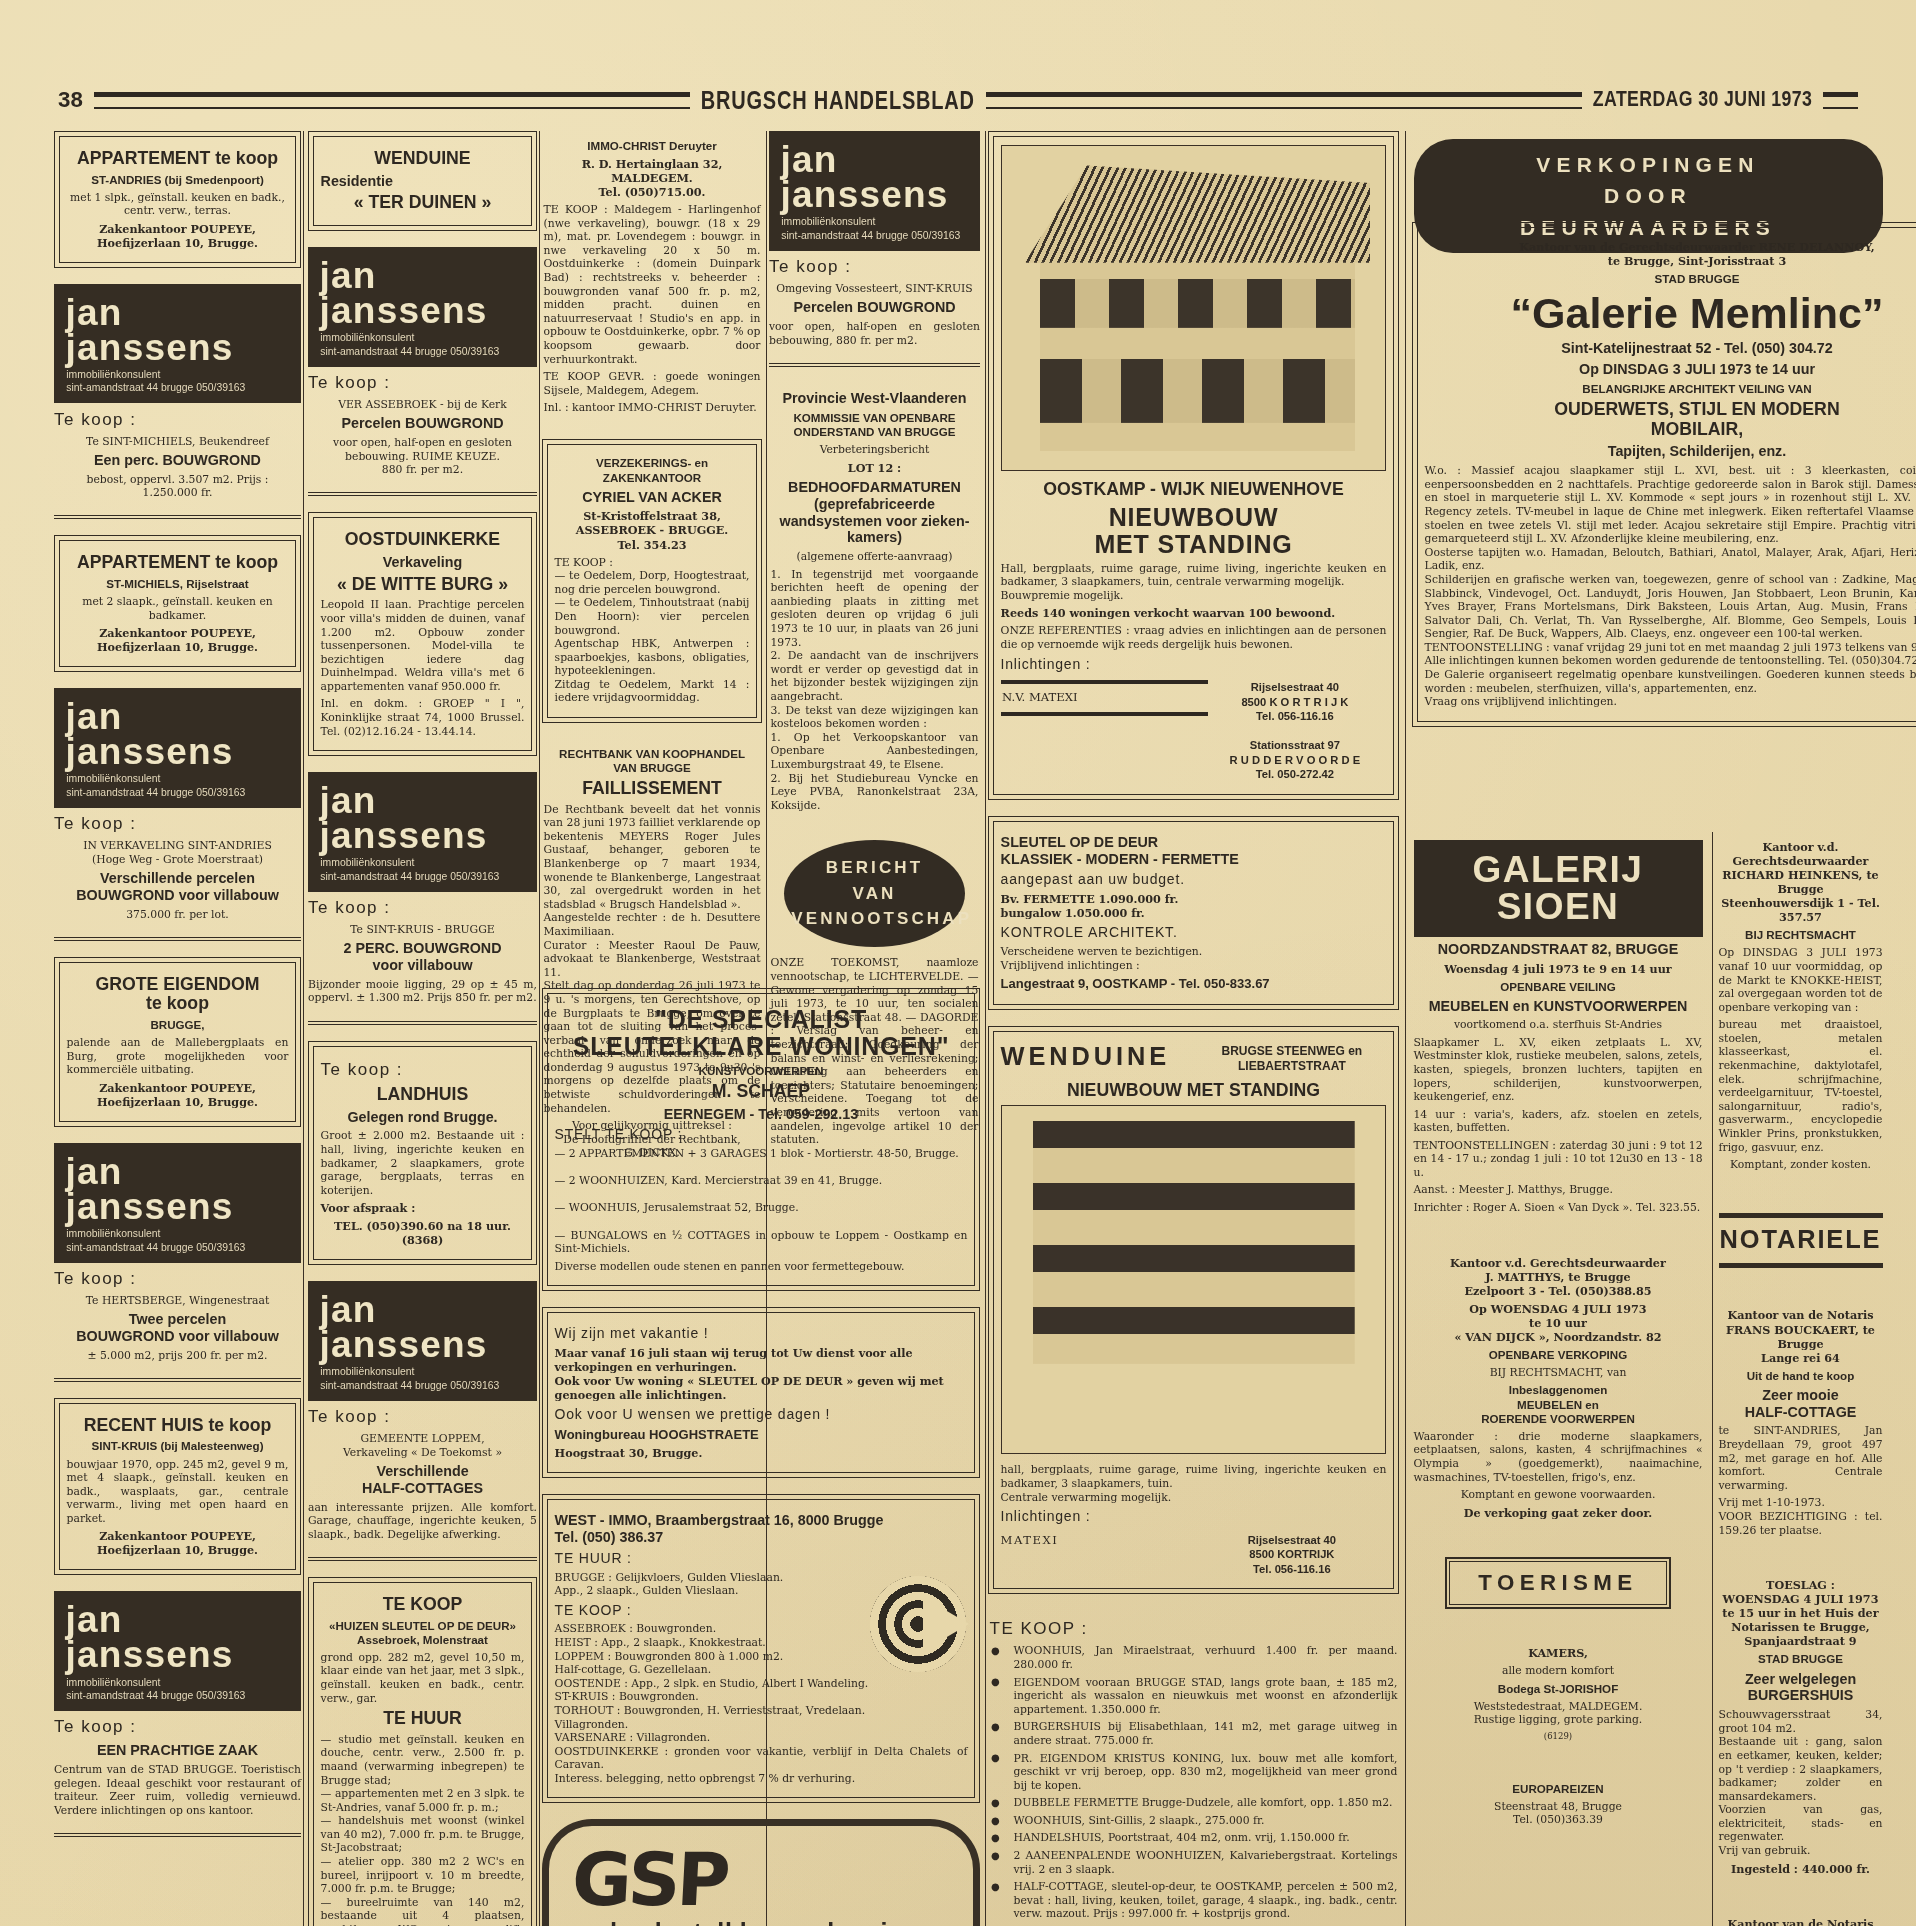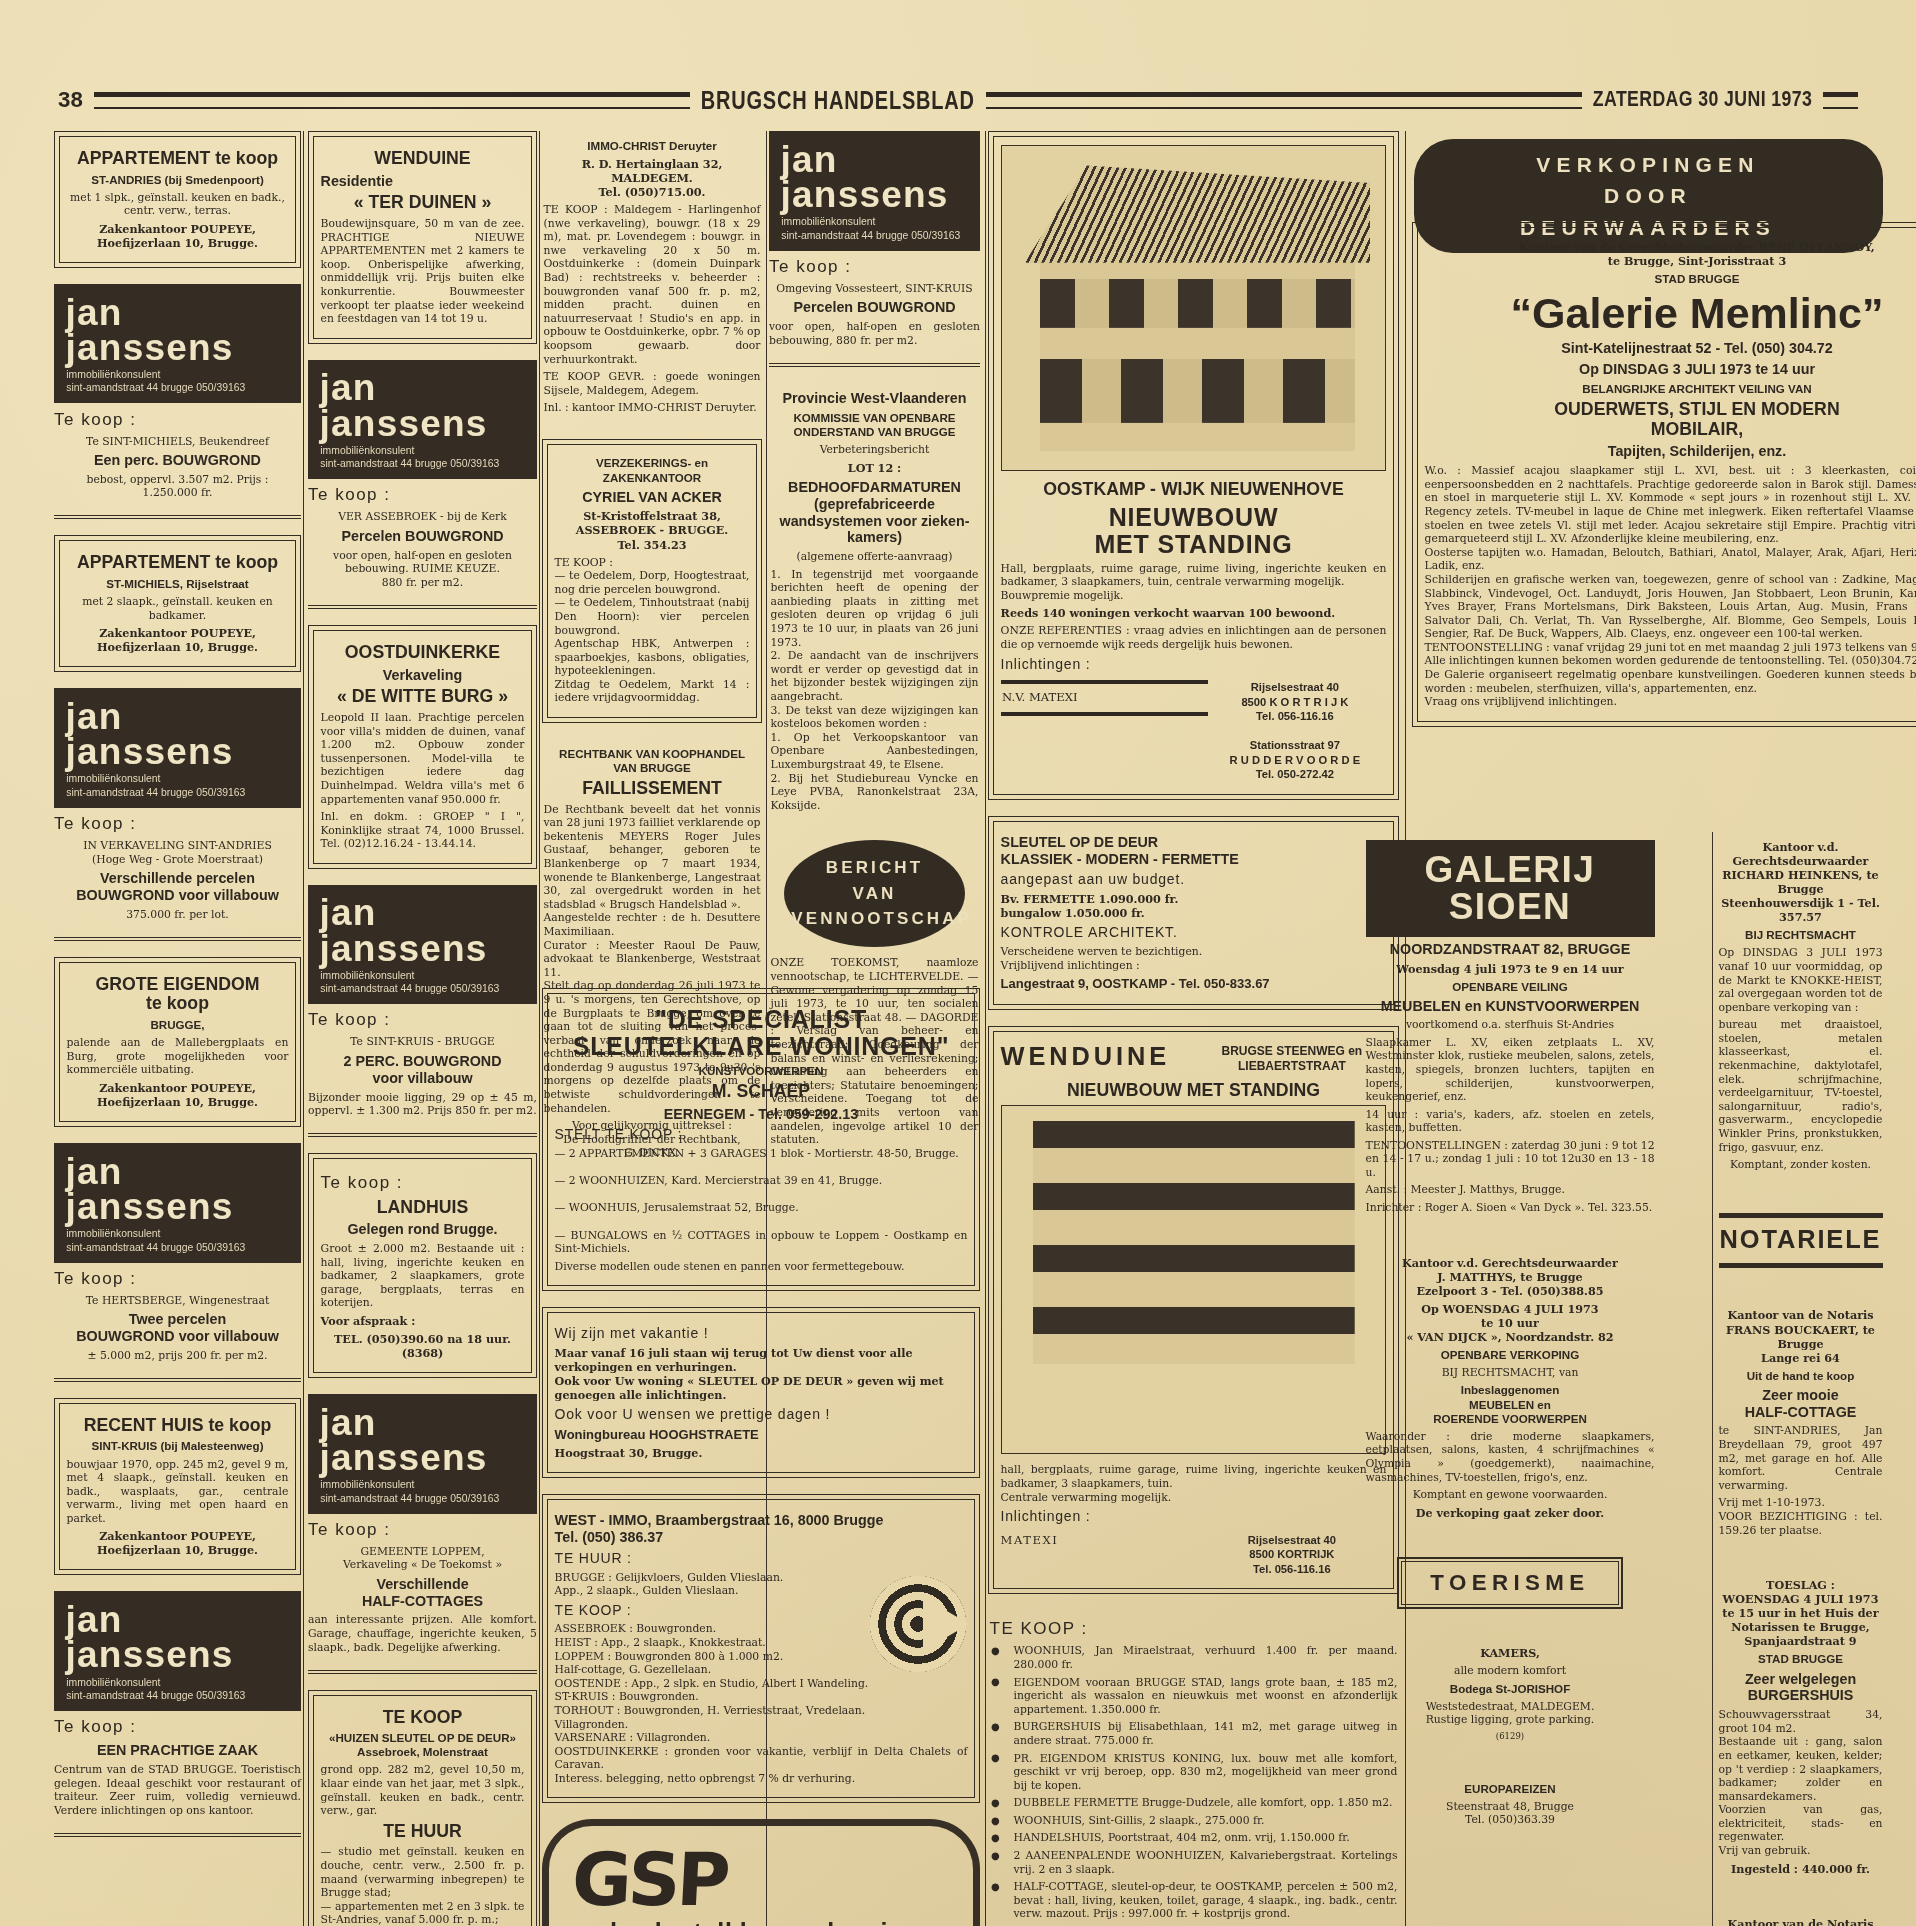--- a/index.html
+++ b/index.html
@@ -20,21 +20,21 @@
   
   .col{position:absolute;}
   #col1{left:54px;top:131px;width:247px;}
   #col2{left:308px;top:131px;width:229px;}
   #col3{left:542px;top:131px;width:220px;}
   #col4{left:769px;top:131px;width:211px;}
   #wide34{left:542px;top:988px;width:438px;}
   #col5{left:988px;top:131px;width:411px;}
   #rbanner{left:1412px;top:131px;width:472px;}
   #memlinc{left:1412px;top:222px;width:570px;}
-  #rightA{left:1364px;top:832px;width:292px;}
+  #rightA{left:1412px;top:832px;width:292px;}
   #rightB{left:1717px;top:832px;width:167px;}
   .vr{position:absolute;width:1.2px;background:#3a3026;top:131px;bottom:11.6px;}
   
   .blk{position:relative;margin:0 0 16px 0;}
   .blk.box{border:1.9px solid #332c23;outline:1.2px solid #332c23;outline-offset:-6.2px;padding:13px 11.6px;}
   .blk.bare{padding:3.9px 1.5px;}
   .blk.jj{border-bottom:4.6px double #332c23;padding-bottom:11.6px;}
   .blk.gspbox{border:7px solid #38302656;border:7px solid #383026;border-radius:50px 50px 50px 3.9px;padding:23px 19px;}
   #rightA .blk,#rightB .blk{margin-bottom:25.4px;}
   
@@ -191,21 +191,20 @@
       </article>
       <article class="blk bare">
         <div class="p p-img-bungalow"></div>
       </article>
     </section>
   <section class="col" id="col2">
       <article class="blk box">
         <div class="p p-h1">WENDUINE</div>
         <div class="p p-h2l">Residentie</div>
         <div class="p p-h1">« TER DUINEN »</div>
-        <div class="p p-t">Boudewijnsquare, 50 m van de zee. PRACHTIGE NIEUWE APPARTEMENTEN met 2 kamers te koop. Onberispelijke afwerking, onmiddellijk vrij. Prijs buiten elke konkurrentie. Bouwmeester verkoopt ter plaatse ieder weekeind en feestdagen van 14 tot 19 u.</div>
       </article>
       <article class="blk jj">
         <div class="p p-jjname">jan janssens</div>
         <div class="p p-jjsub">immobiliënkonsulent
 sint-amandstraat 44 brugge      050/39163</div>
         <div class="p p-tk">Te koop :</div>
         <div class="p p-tc">VER ASSEBROEK - bij de Kerk</div>
         <div class="p p-h2">Percelen BOUWGROND</div>
         <div class="p p-tc">voor open, half-open en gesloten bebouwing. RUIME KEUZE.
 880 fr. per m2.</div>

